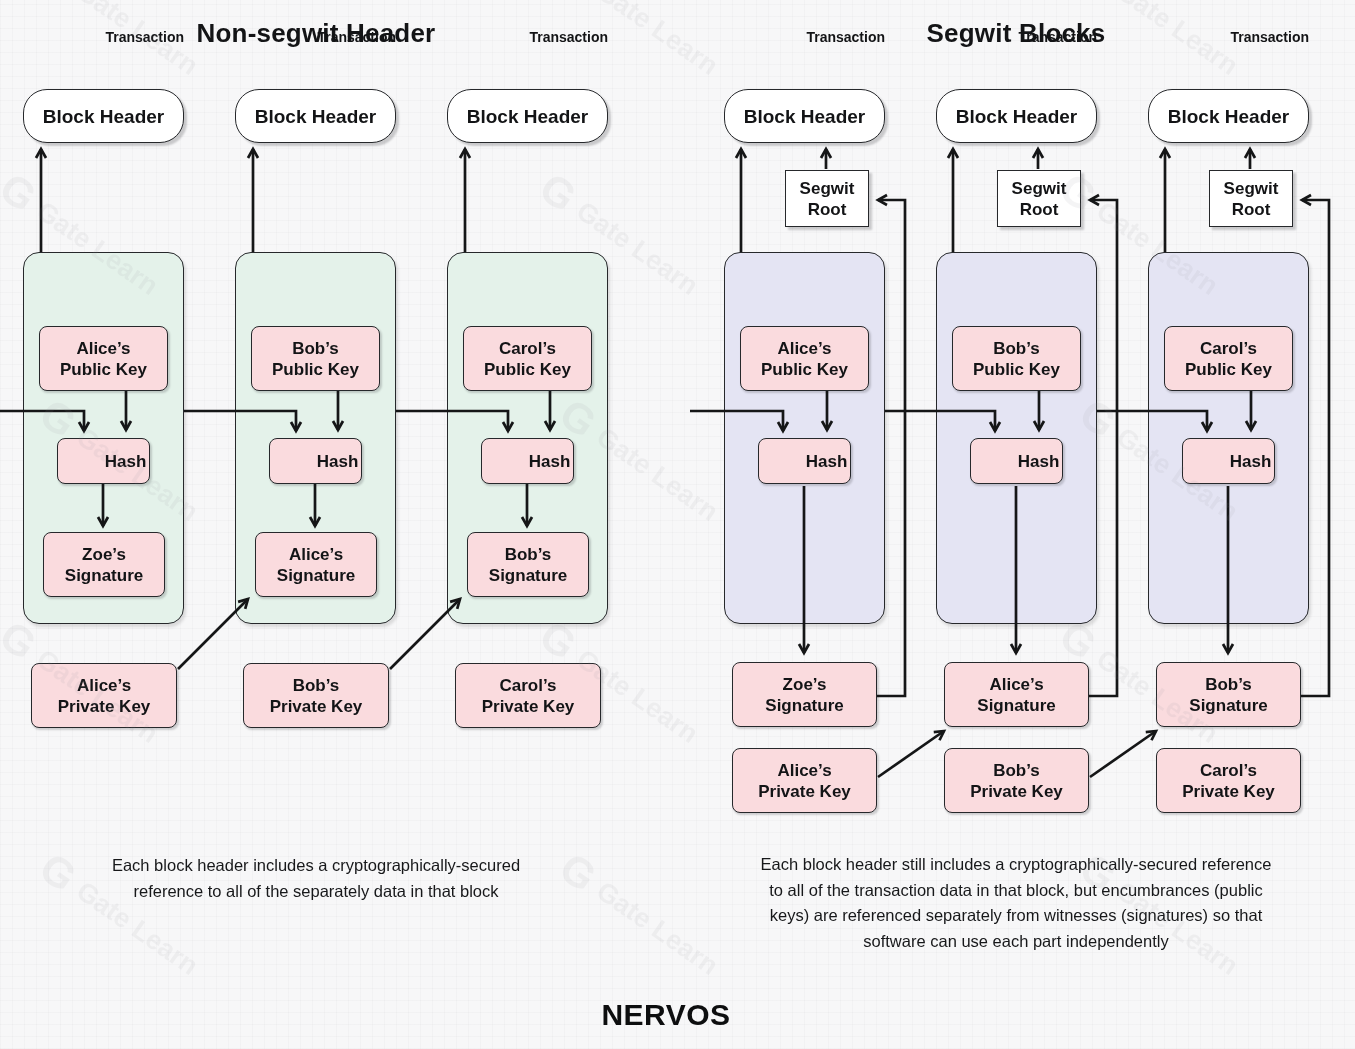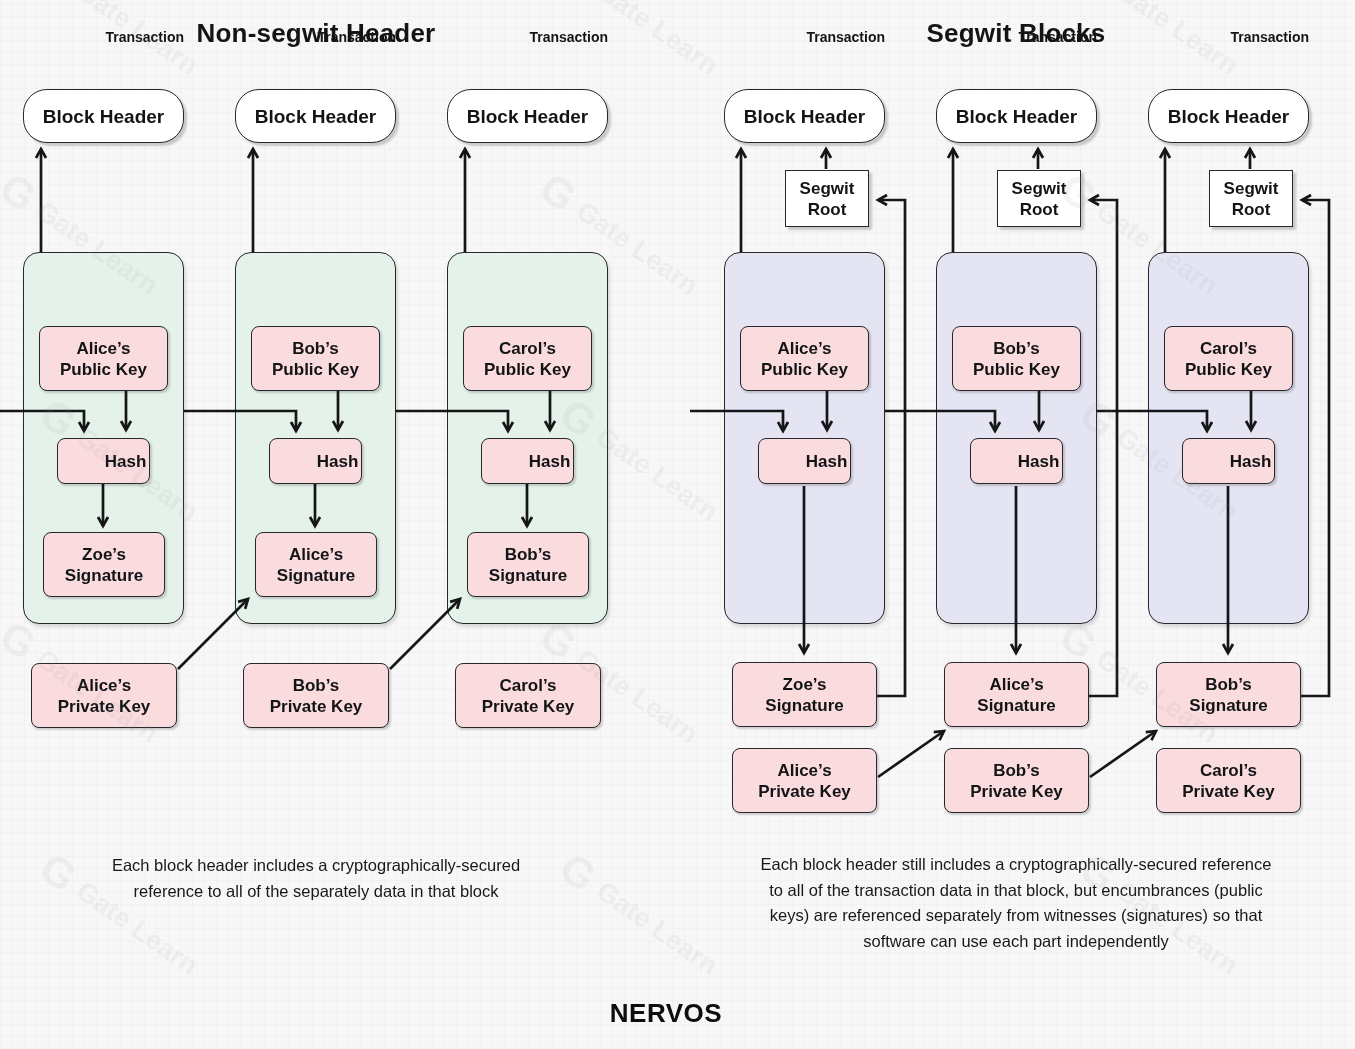--- a/index.html
+++ b/index.html
@@ -65,21 +65,21 @@
   .col-right .priv-box{left:8px;top:748px;width:145px;height:65px;}
   .caption{
     position:absolute;
     font-size:16.5px;font-weight:400;line-height:25.5px;
     text-align:center;white-space:pre-line;color:#17181a;
   }
   #caption-left{left:30px;top:853px;width:572px;}
   #caption-right{left:700px;top:852px;width:632px;}
   #logo{
     position:absolute;left:566px;top:998px;width:200px;height:34px;
-    font-size:26px;font-weight:900;letter-spacing:.5px;text-align:center;
+    font-size:30px;font-weight:900;letter-spacing:.5px;text-align:center;
     color:#0d0e0f;
   }
   #connector-layer{position:absolute;left:0;top:0;z-index:5;pointer-events:none;}
   #connector-layer path{stroke:var(--line,#151617);stroke-width:2.7;fill:none;stroke-linejoin:miter;}
   #wm-layer{position:absolute;left:0;top:0;width:100%;height:100%;z-index:9;pointer-events:none;}
   .wm{
     position:absolute;display:inline-flex;align-items:center;gap:10px;
     transform:rotate(35deg);
     color:var(--wm,#8f8f96);opacity:.09;
     font-weight:700;font-size:27px;white-space:nowrap;

